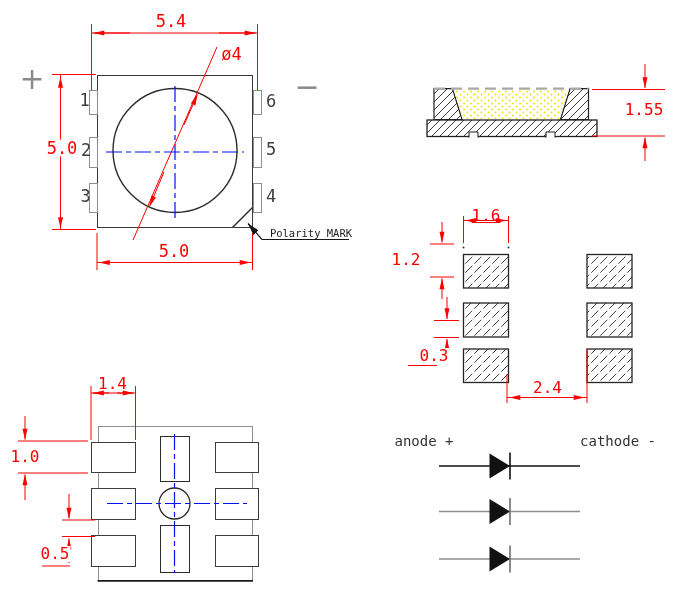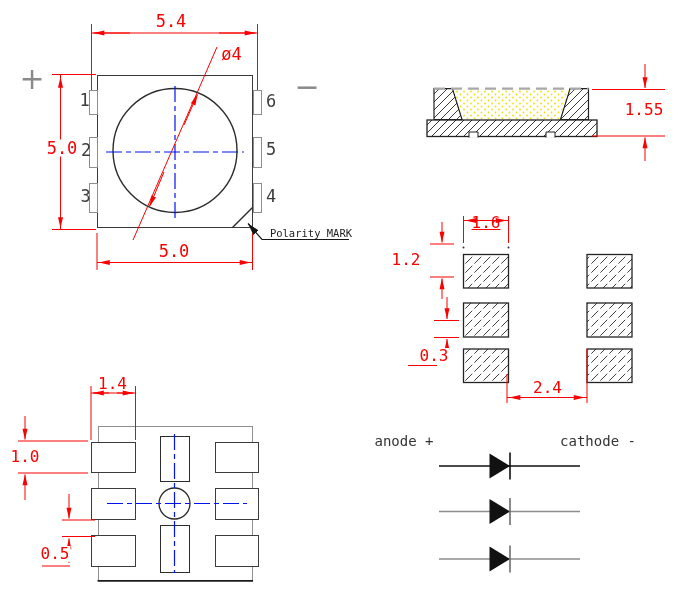--- a/index.html
+++ b/index.html
@@ -13,21 +13,21 @@
   .bv-mid{border:1.4px solid #2c2c2c;}
   svg.overlay{position:absolute;left:0;top:0;}
   .t{position:absolute;transform:translate(-50%,-50%);white-space:nowrap;line-height:1;}
   .red{color:#fa0000;}
   .dim{font-size:17px;}
   .dim2{font-size:16px;}
   .wbg{background:#fff;padding:0 1px;}
   .pinlab{font-size:17px;color:#3d3d3d;}
   .pol{font-size:10.5px;color:#1d1d1d;letter-spacing:0;}
   .sign{font-size:30px;color:#8a8a8a;font-family:"DejaVu Sans",sans-serif;}
-  .schlab{font-size:14px;color:#333;}
+  .schlab{font-size:14px;color:#333;margin-left:20px;}
 </style>
 </head>
 <body>
 
 <div class="sheet">
 
   <div class="abs body-t" style="left:97px;top:75px;width:156px;height:153px;"></div>
   <div class="abs pin" style="left:88.5px;top:90px;width:9.5px;height:25px;"></div>
   <div class="abs pin" style="left:88.5px;top:137px;width:9.5px;height:31px;"></div>
   <div class="abs pin" style="left:88.5px;top:183px;width:9.5px;height:30px;"></div>
@@ -199,21 +199,21 @@
   <span class="t pinlab" style="left:271px;top:100.5px;">6</span>
   <span class="t pinlab" style="left:271px;top:148.5px;">5</span>
   <span class="t pinlab" style="left:271px;top:195.5px;">4</span>
 
   <span class="t sign" style="left:32px;top:79px;">+</span>
   <span class="t sign" style="left:307px;top:87px;">−</span>
   <span class="t pol" style="left:311px;top:232.5px;text-align:center;">Polarity MARK</span>
 
   <span class="t red dim2 wbg" style="left:644px;top:110px;text-align:right;">1.55</span>
 
-  <span class="t red dim2" style="left:486px;top:223px;text-decoration:underline;">1.6</span>
+  <span class="t red dim2" style="left:486px;top:216px;text-decoration:underline;">1.6</span>
   <span class="t red dim2 wbg" style="left:406px;top:260px;text-align:center;">1.2</span>
   <span class="t red dim2 wbg" style="left:434px;top:355.5px;">0.3</span>
   <span class="t red dim2" style="left:547.5px;top:388px;">2.4</span>
 
   <span class="t red dim2" style="left:112.5px;top:383.5px;">1.4</span>
   <span class="t red dim2 wbg" style="left:25px;top:456.5px;">1.0</span>
   <span class="t red dim2 wbg" style="left:55px;top:554px;">0.5</span>
 
   <span class="t schlab" style="left:404px;top:441px;">anode +</span>
   <span class="t schlab" style="left:598px;top:441px;">cathode -</span>

